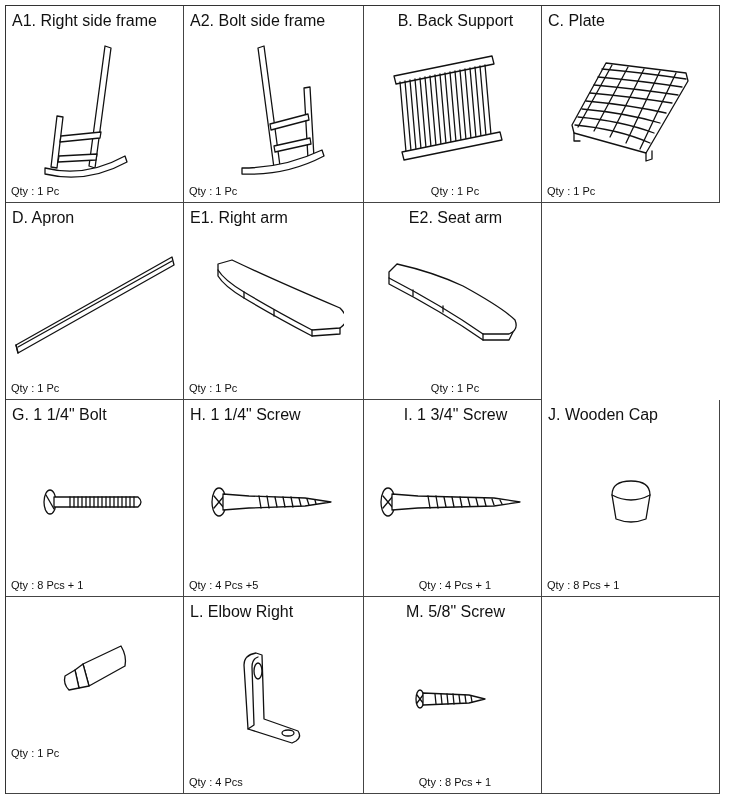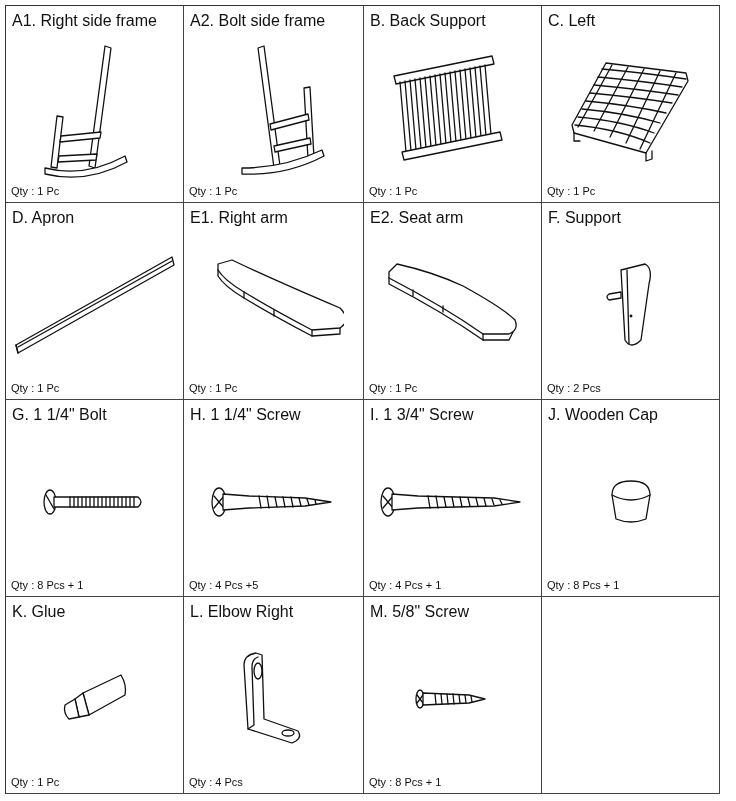--- a/index.html
+++ b/index.html
@@ -4,21 +4,21 @@
 <style>
   html, body { margin:0; padding:0; background:#ffffff; }
   body { width:736px; height:801px; position:relative; overflow:hidden;
          font-family:"Liberation Sans", sans-serif; color:#111; }
   .grid { position:absolute; left:5px; top:5px; width:714px;
           border-top:1.5px solid #333; border-left:1.5px solid #333; }
   .row { display:flex; }
   .cell { width:178px; box-sizing:border-box; border-right:1.5px solid #444;
           border-bottom:1.5px solid #444; position:relative; }
   .cell:nth-child(2){ width:180px; }
-  .cell:nth-child(3){ width:178px; }
+  .cell:nth-child(3){ width:178px;text-align:center; }
   .cell:nth-child(4){ width:178px; }
   .lbl { height:29px; font-size:16px; line-height:29px; padding-left:6px; white-space:nowrap; }
   .img { height:146px; display:flex; align-items:center; justify-content:center; }
   .qty { height:21px; font-size:11px; line-height:21px; padding-left:5px; white-space:nowrap; }
   svg { display:block; }
   svg * { fill:none; stroke:#111; stroke-width:1.3; stroke-linejoin:round; stroke-linecap:round; }
   svg .f { fill:#fff; }
 </style>
 </head>
 <body>
@@ -76,21 +76,21 @@
               <line x1="87" y1="19" x2="93" y2="89"></line>
             <line x1="92" y1="18" x2="98" y2="88"></line>
               <line x1="97" y1="17" x2="103" y2="87"></line>
           </g>
           <path class="f" d="M14 104 L112 84 L114 92 L16 112 Z"></path>
         </svg>
       </div>
       <div class="qty">Qty : 1 Pc</div>
     </div>
     <div class="cell">
-      <div class="lbl">C. Left</div>
+      <div class="lbl">C. Plate</div>
       <div class="img">
         <svg width="130" height="110" viewBox="0 0 130 110">
           <path class="f" d="M40 10 L120 20 L122 28 L80 100 L8 80 L6 72 Z"></path>
           <g>
             <line x1="46" y1="12" x2="12" y2="74"></line>
               <line x1="62" y1="14" x2="28" y2="78"></line>
             <line x1="78" y1="16" x2="44" y2="84"></line>
               <line x1="94" y1="18" x2="60" y2="90"></line>
             <line x1="110" y1="20" x2="74" y2="96"></line>
             <path d="M36 16 Q80 20 120 26"></path>
@@ -140,32 +140,20 @@
       <div class="img">
         <svg width="140" height="110" viewBox="0 0 140 110">
           <path class="f" d="M6 22 L14 14 Q50 22 80 36 Q120 58 132 70 Q136 80 126 84 L100 84 Q60 56 6 28 Z"></path>
           <path d="M6 28 L6 34 Q60 62 100 90 L126 90 L130 82"></path>
           <line x1="30" y1="40" x2="30" y2="46"></line>
             <line x1="60" y1="56" x2="60" y2="62"></line>
           <line x1="100" y1="84" x2="100" y2="90"></line>
         </svg>
       </div>
       <div class="qty">Qty : 1 Pc</div>
-    </div>
-    <div class="cell">
-      <div class="lbl">F. Support</div>
-      <div class="img">
-        <svg width="80" height="90" viewBox="0 0 80 90">
-          <path class="f" d="M30 10 L54 4 Q62 8 58 24 L50 80 Q40 90 34 80 Z"></path>
-          <line x1="36" y1="10" x2="38" y2="84"></line>
-          <path class="f" d="M18 34 L30 32 L30 38 L18 40 Q14 37 18 34 Z"></path>
-          <circle cx="40" cy="56" r="0.8"></circle>
-        </svg>
-      </div>
-      <div class="qty">Qty : 2 Pcs</div>
     </div>
   </div>
 
   <div class="row">
     <div class="cell">
       <div class="lbl">G. 1 1/4" Bolt</div>
       <div class="img">
         <svg width="110" height="30" viewBox="0 0 110 30">
           <ellipse class="f" cx="10" cy="15" rx="6" ry="12"></ellipse>
           <line x1="6" y1="8" x2="14" y2="22"></line>
@@ -246,21 +234,20 @@
           <path class="f" d="M6 18 Q6 4 25 4 Q44 4 44 18 L40 42 Q25 48 10 42 Z"></path>
           <path d="M6 18 Q25 28 44 18"></path>
         </svg>
       </div>
       <div class="qty">Qty : 8 Pcs + 1</div>
     </div>
   </div>
 
   <div class="row">
     <div class="cell">
-      <div class="lbl">K. Glue</div>
       <div class="img">
         <svg width="80" height="60" viewBox="0 0 80 60">
           <path class="f" d="M28 24 L66 6 Q72 16 70 26 L34 46 Z"></path>
           <path class="f" d="M20 30 L28 24 L34 46 L24 48 Z"></path>
           <path class="f" d="M10 36 L20 30 L24 48 L14 50 Q8 44 10 36 Z"></path>
         </svg>
       </div>
       <div class="qty">Qty : 1 Pc</div>
     </div>
     <div class="cell">

